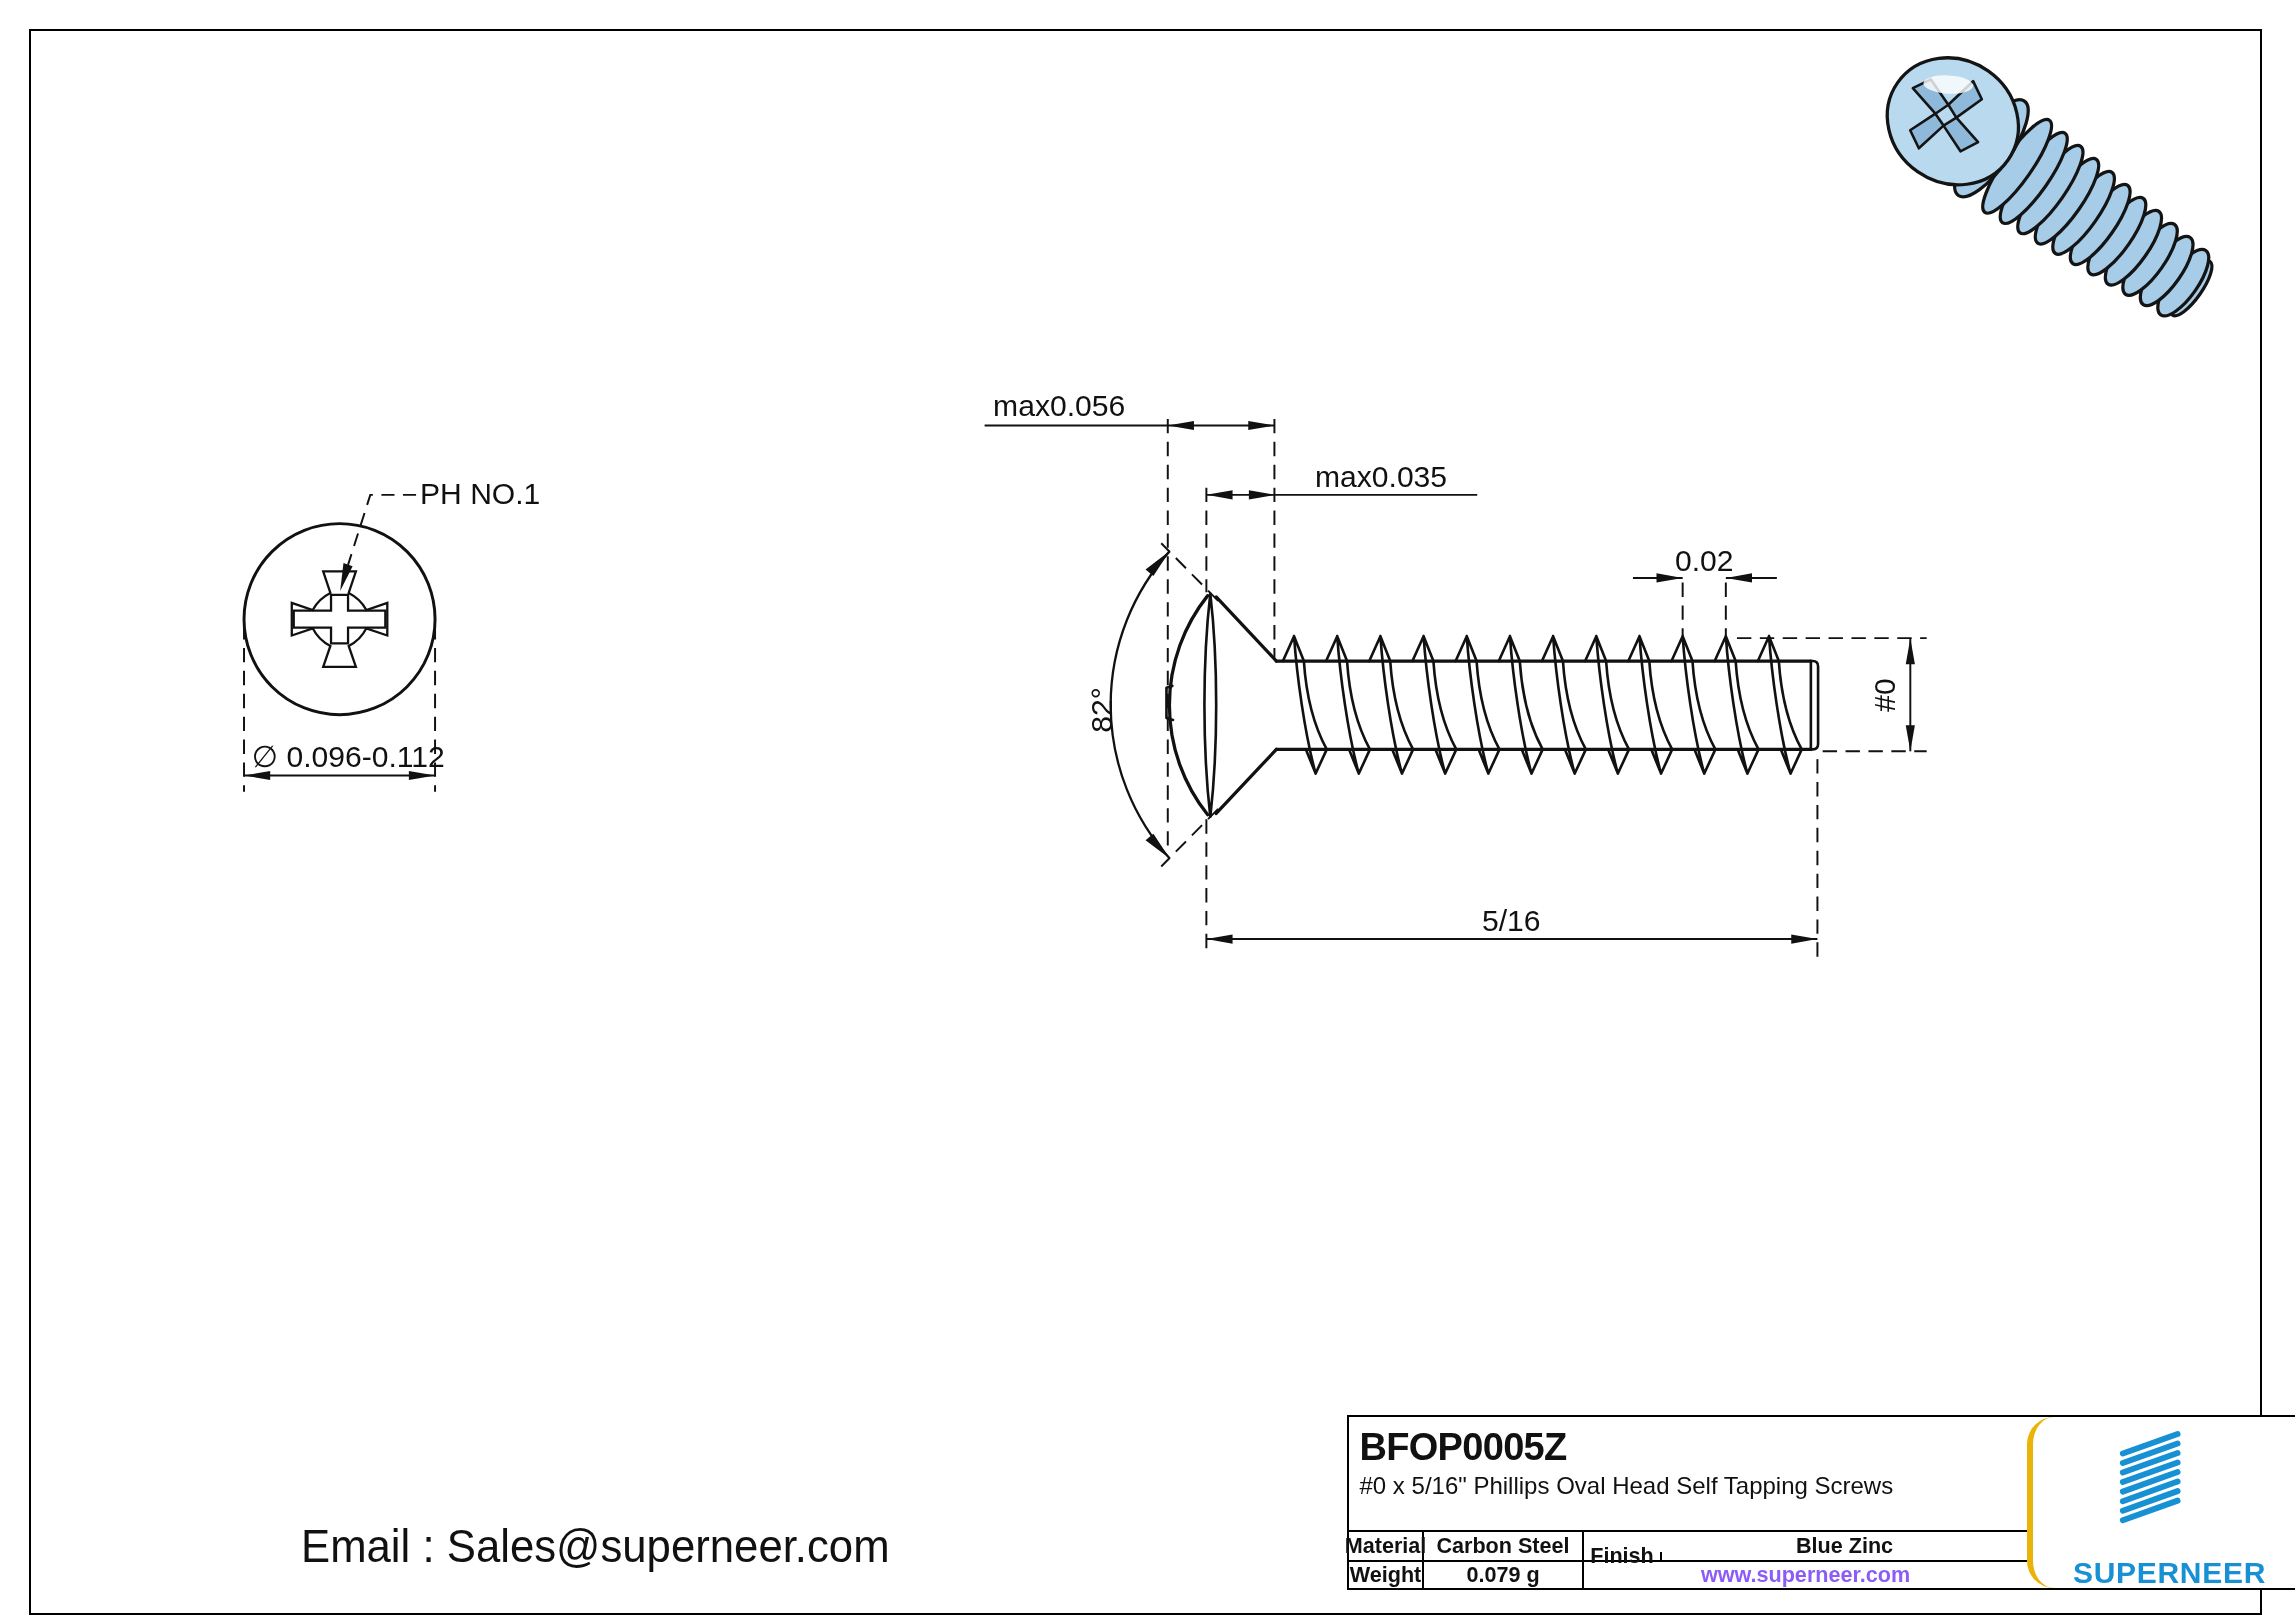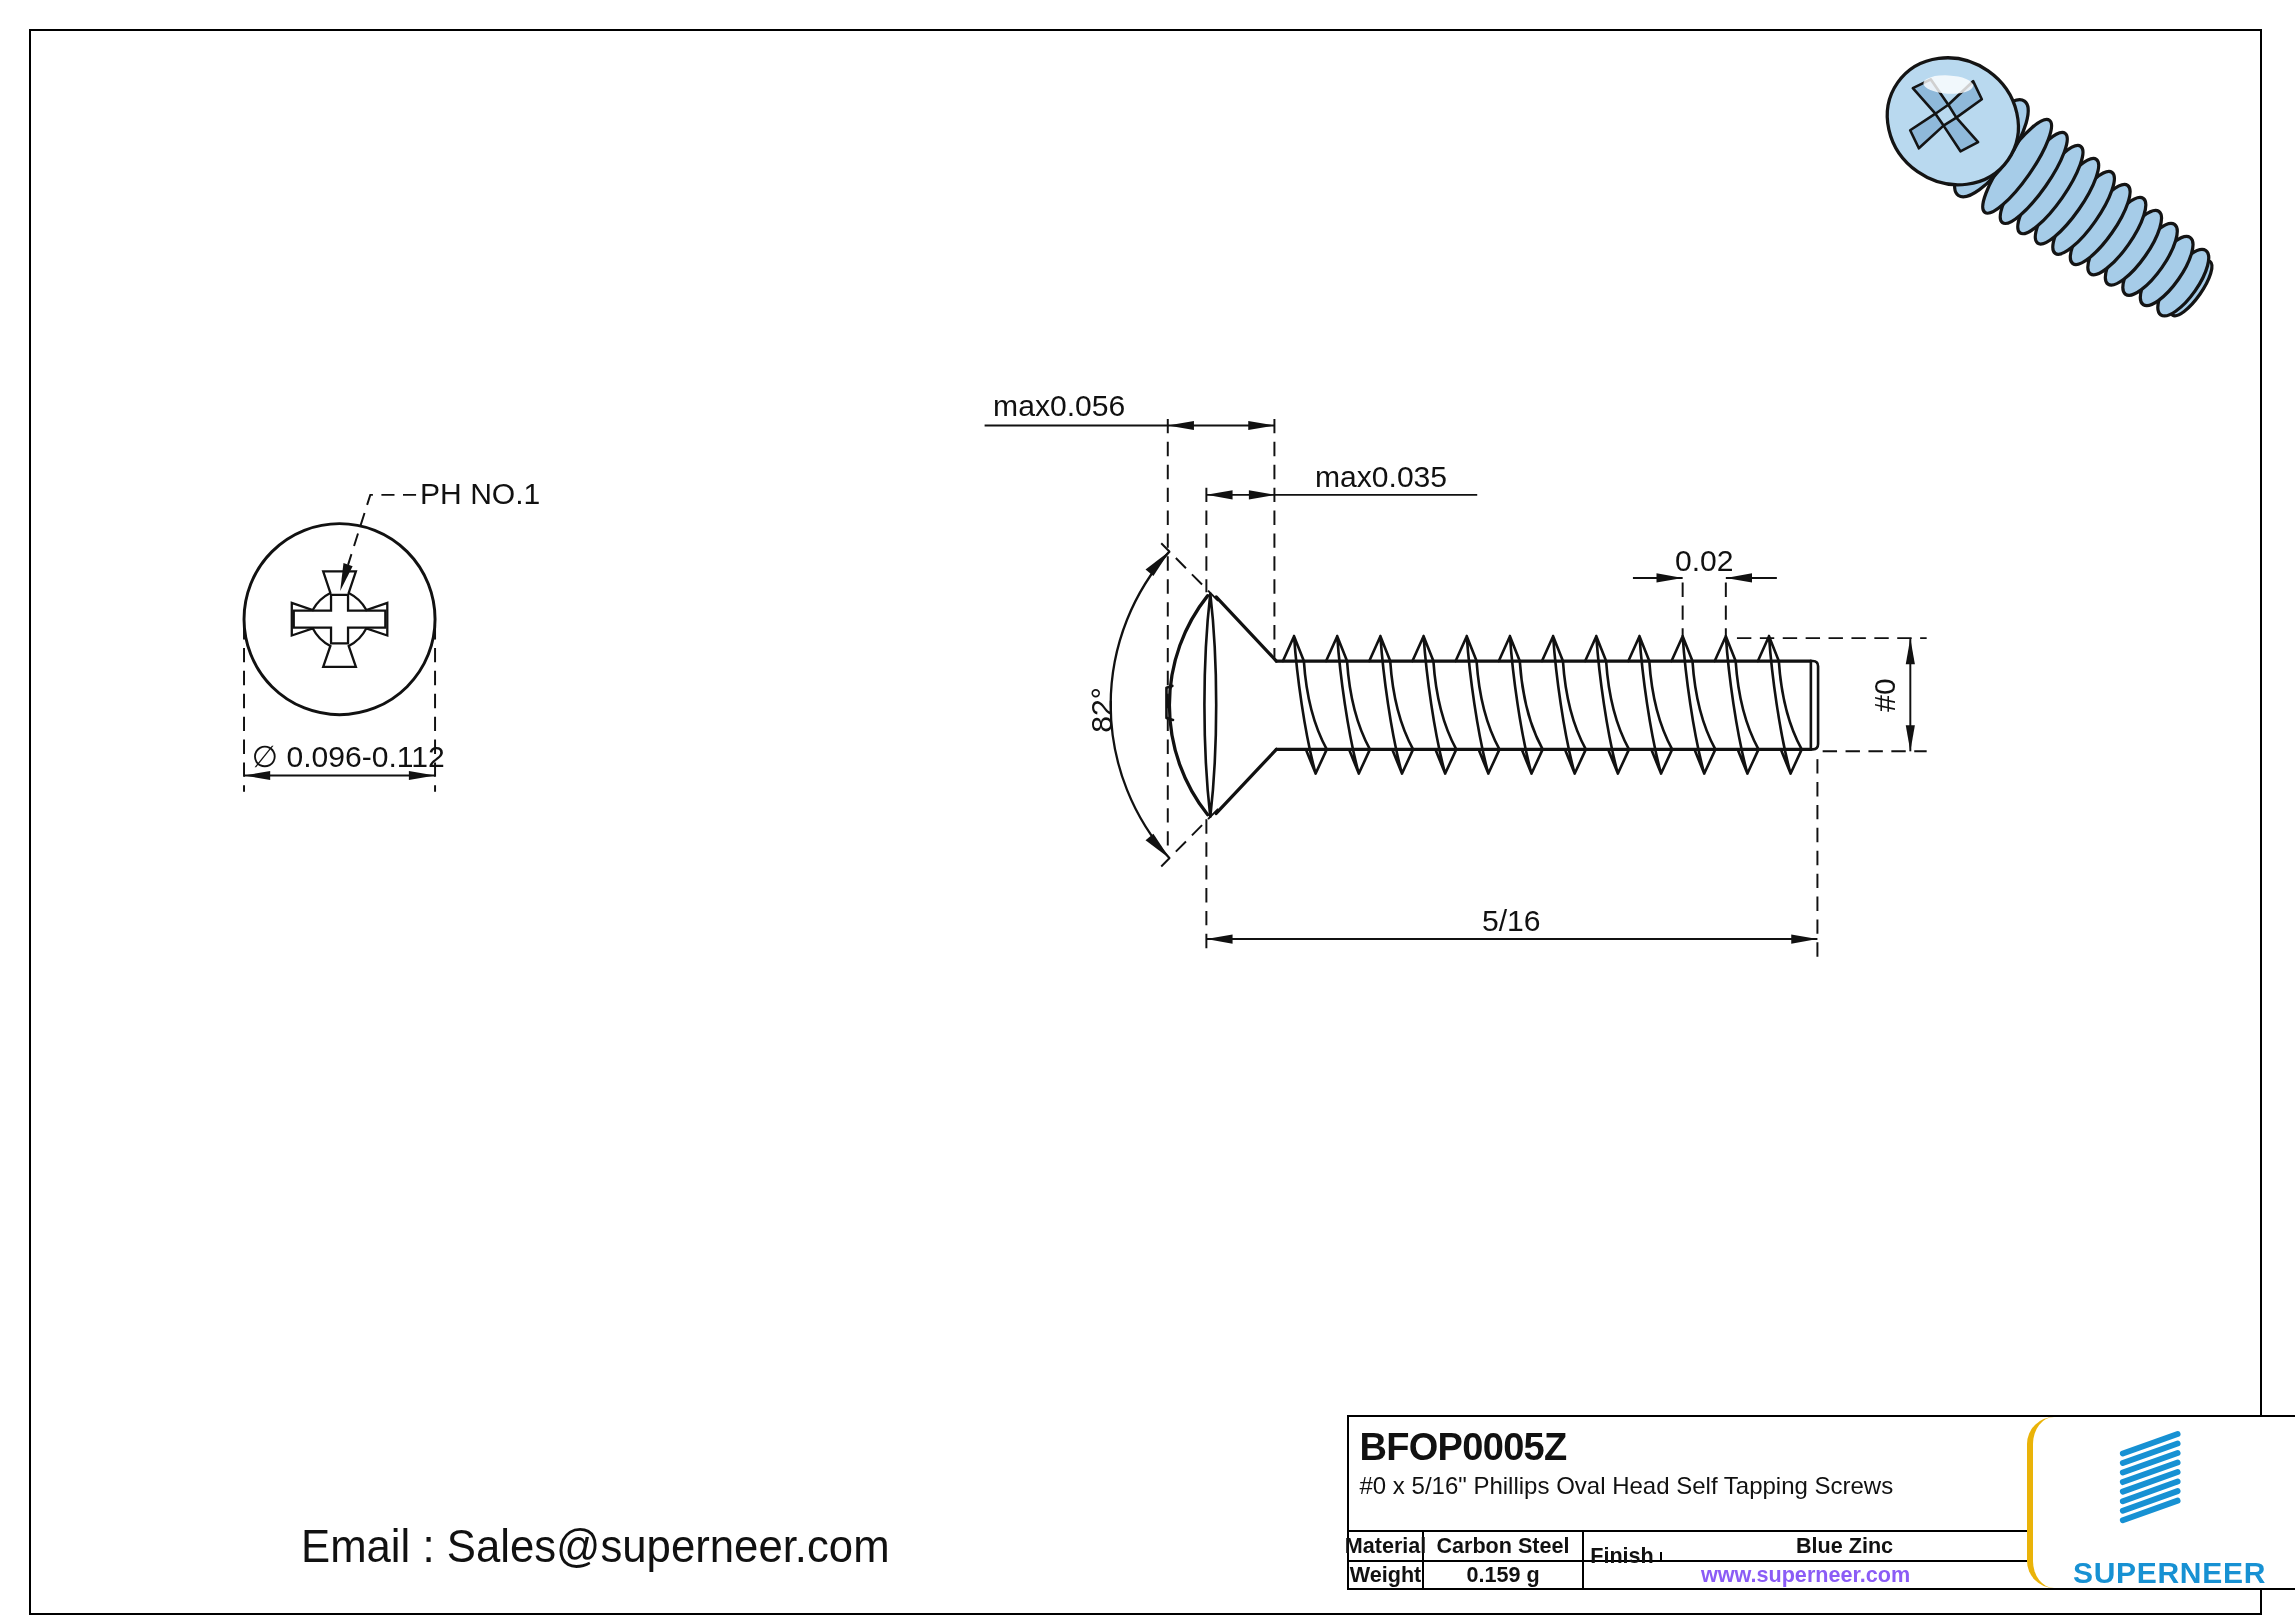--- a/index.html
+++ b/index.html
@@ -194,21 +194,21 @@
       <div class="tb-desc">#0 x 5/16" Phillips Oval Head Self Tapping Screws</div>
     </div>
     <div class="tb-row">
       <div class="tb-cell c-label1">Material</div>
       <div class="tb-cell c-val1">Carbon Steel</div>
       <div class="tb-cell c-label2">Finish</div>
       <div class="tb-cell">Blue Zinc</div>
     </div>
     <div class="tb-row">
       <div class="tb-cell c-label1">Weight</div>
-      <div class="tb-cell c-val1">0.159 g</div>
+      <div class="tb-cell c-val1">0.079 g</div>
       <div class="tb-cell tb-link">www.superneer.com</div>
     </div>
   </div>
   <div class="tb-logo">
     <svg width="239" height="137" viewBox="0 0 365 210">
       <g stroke="#1791d3" stroke-width="9" stroke-linecap="round" id="logo-stripes">
           <line x1="137" y1="56" x2="221" y2="26"></line>
           <line x1="137" y1="70.6" x2="221" y2="40.6"></line>
           <line x1="137" y1="85.2" x2="221" y2="55.2"></line>
           <line x1="137" y1="99.8" x2="221" y2="69.8"></line>

